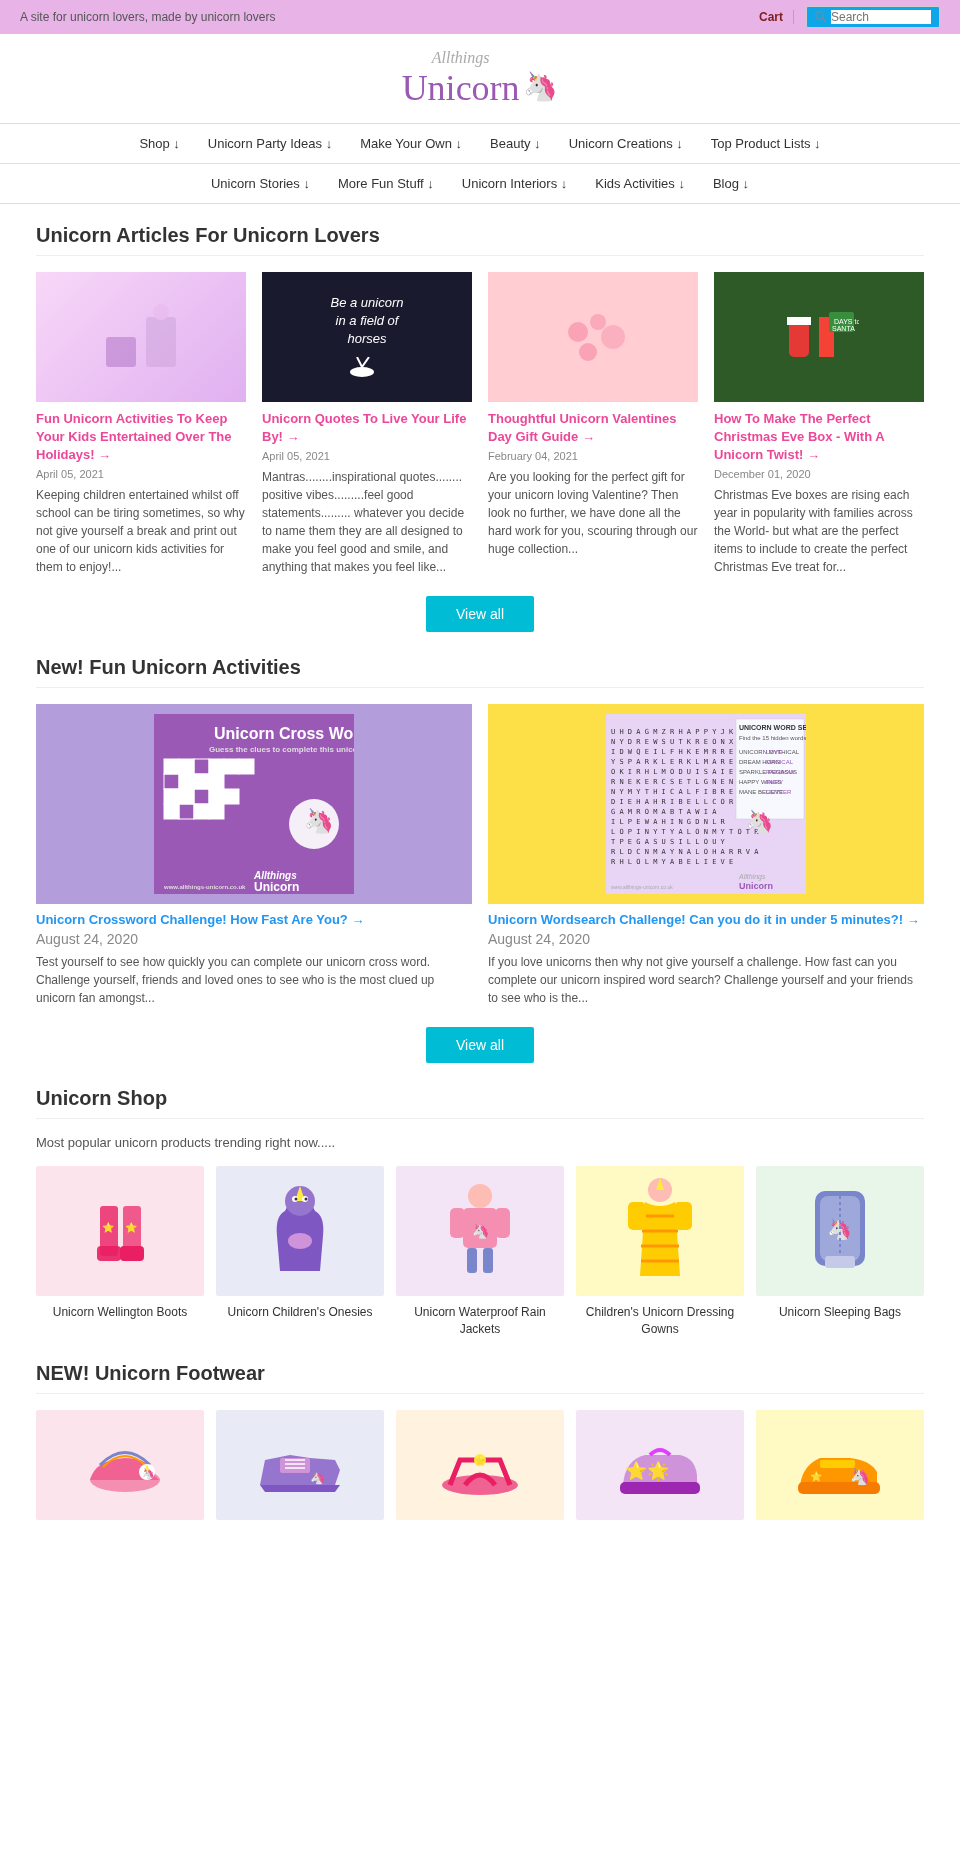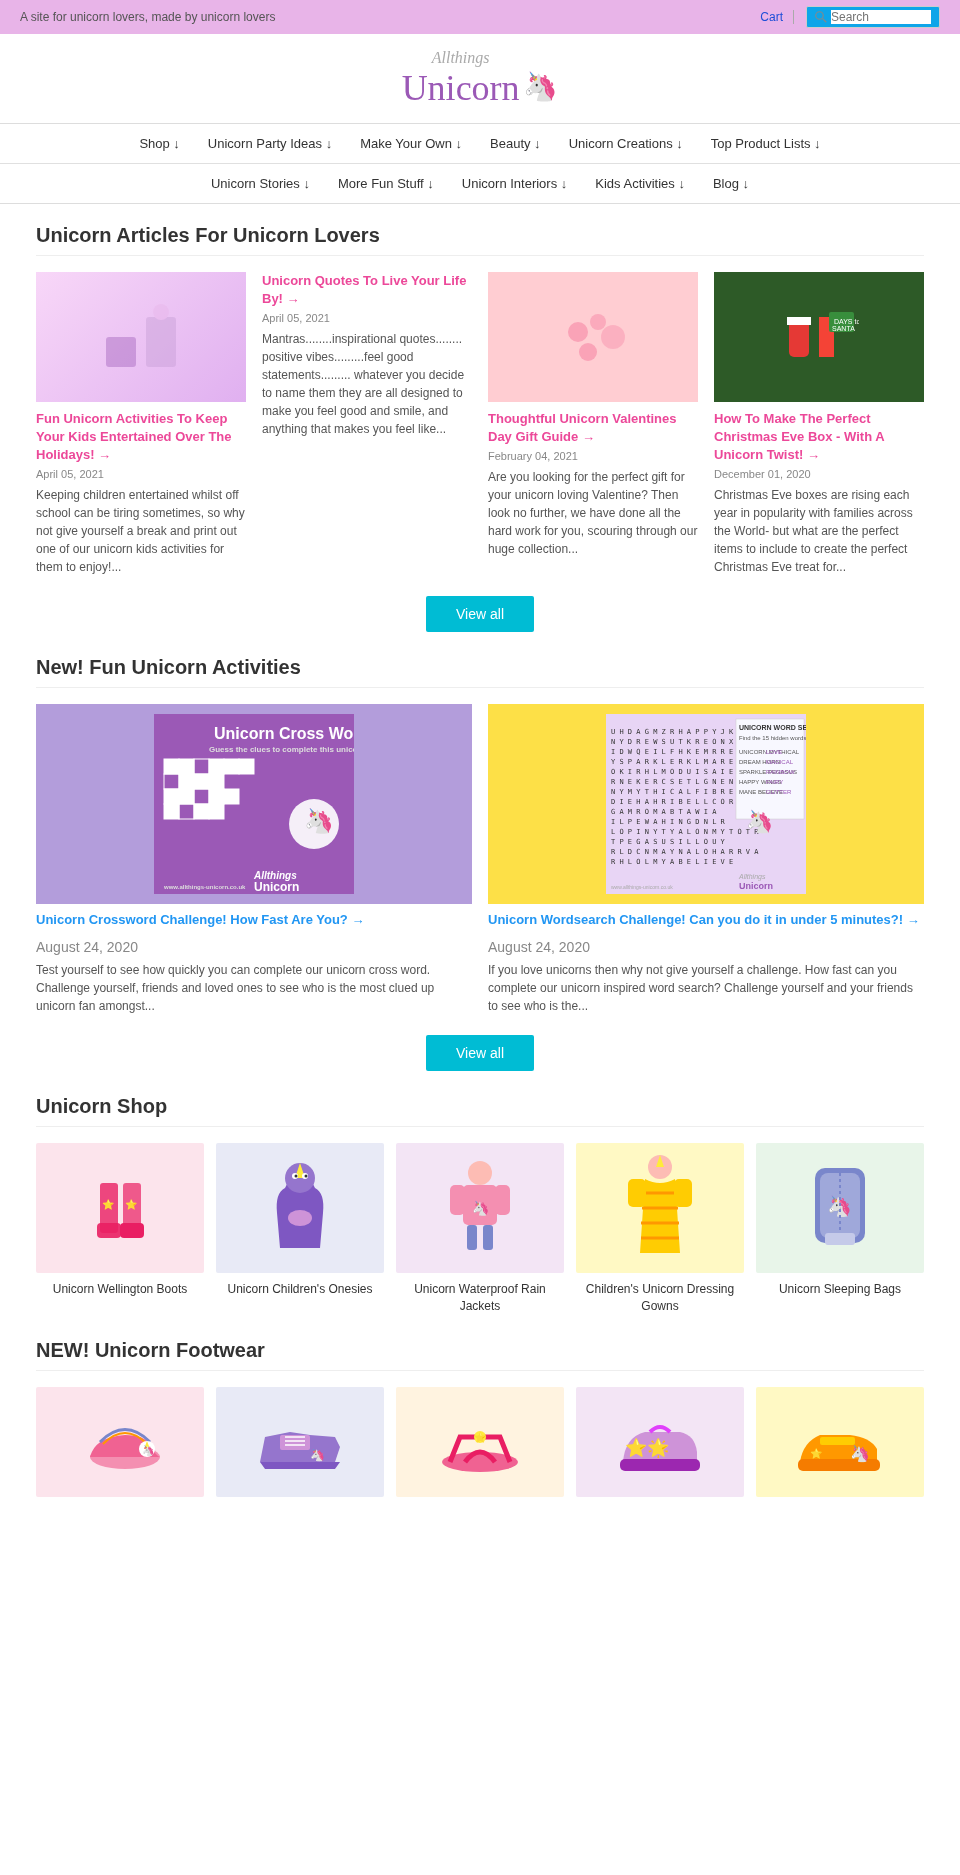--- a/index.html
+++ b/index.html
@@ -9,21 +9,21 @@
     .top-bar {
       background: #e8b4e8;
       padding: 6px 20px;
       display: flex;
       justify-content: space-between;
       align-items: center;
       font-size: 12px;
       color: #555;
     }
     .top-bar-right { display: flex; align-items: center; gap: 12px; }
-    .cart-link { font-size: 12px; color: #1d4ed8; text-decoration: none; border-right: 1px solid #aaa; padding-right: 10px; }
+    .cart-link { font-size: 12px; color: #7f1d1d; text-decoration: none; border-right: 1px solid #aaa; padding-right: 10px; font-weight: bold; }
     .search-box {
       display: flex; align-items: center;
       border: 1px solid #ccc; background: #0ea5e9;
       padding: 3px 8px; border-radius: 2px;
     }
     .search-box input { border: none; outline: none; font-size: 12px; width: 100px; }
     .search-icon-svg { width: 12px; height: 12px; fill: #888; margin-right: 4px; }
 
     
     .logo-area {
@@ -130,21 +130,21 @@
       display: flex;
       align-items: center;
       justify-content: center;
       margin-bottom: 8px;
       overflow: hidden;
     }
     .activity-title {
       font-size: 13px;
       color: #2196F3;
       font-weight: bold;
-      margin-bottom: 12px;
+      margin-bottom: 4px;
     }
     .activity-date { font-size: 14px; color: #888; margin-bottom: 6px; }
     .activity-excerpt { font-size: 12px; color: #555; line-height: 1.5; }
 
     
     .shop-subtitle { font-size: 13px; color: #555; margin-bottom: 16px; }
     .shop-grid {
       display: grid;
       grid-template-columns: repeat(5, 1fr);
       gap: 12px;
@@ -271,20 +271,32 @@
           <rect x="45" y="20" width="30" height="50" rx="3" fill="#c39bd3"></rect>
           <circle cx="60" cy="15" r="8" fill="#e8b4e8"></circle>
         </svg>
       </div>
       <div class="article-title">Fun Unicorn Activities To Keep Your Kids Entertained Over The Holidays! →</div>
       <div class="article-date">April 05, 2021</div>
       <div class="article-excerpt">Keeping children entertained whilst off school can be tiring sometimes, so why not give yourself a break and print out one of our unicorn kids activities for them to enjoy!...</div>
     </div>
 
     <div class="article-card">
+      <div class="article-img" style="background:#1a1a2e;">
+        <div style="text-align:center; padding:10px;">
+          <div style="color:#fff; font-size:13px; font-style:italic; line-height:1.4;">Be a unicorn<br>in a field of<br>horses</div>
+          <div style="margin-top:8px;">
+            <svg width="40" height="20" viewBox="0 0 40 20">
+              <ellipse cx="15" cy="15" rx="12" ry="5" fill="#fff"></ellipse>
+              <line x1="15" y1="10" x2="10" y2="0" stroke="#fff" stroke-width="2"></line>
+              <line x1="15" y1="10" x2="22" y2="0" stroke="#fff" stroke-width="2"></line>
+            </svg>
+          </div>
+        </div>
+      </div>
       <div class="article-title">Unicorn Quotes To Live Your Life By! →</div>
       <div class="article-date">April 05, 2021</div>
       <div class="article-excerpt">Mantras........inspirational quotes........ positive vibes.........feel good statements......... whatever you decide to name them they are all designed to make you feel good and smile, and anything that makes you feel like...</div>
     </div>
 
     <div class="article-card">
       <div class="article-img" style="background:#ffcdd2;">
         <svg width="70" height="70" viewBox="0 0 70 70" class="placeholder-svg">
           <circle cx="20" cy="30" r="10" fill="#e91e63" opacity="0.6"></circle>
           <circle cx="40" cy="20" r="8" fill="#e91e63" opacity="0.5"></circle>
@@ -423,20 +435,21 @@
       <div class="activity-excerpt">If you love unicorns then why not give yourself a challenge. How fast can you complete our unicorn inspired word search? Challenge yourself and your friends to see who is the...</div>
     </div>
 
   </div>
 
   <div class="view-all-wrap">
     <button class="view-all-btn">View all</button>
   </div>
 
   <h2 class="section-title">Unicorn Shop</h2>
+  <p class="shop-subtitle">Most popular unicorn products trending right now.....</p>
 
   <div class="shop-grid">
 
     <div class="shop-item">
       <div class="shop-img img-bg-boots">
         <svg width="70" height="90" viewBox="0 0 70 90">
           <rect x="15" y="20" width="18" height="50" rx="3" fill="#e91e63" opacity="0.8"></rect>
           <rect x="12" y="60" width="24" height="15" rx="4" fill="#e91e63" opacity="0.9"></rect>
           <rect x="38" y="20" width="18" height="50" rx="3" fill="#e91e63" opacity="0.7"></rect>
           <rect x="35" y="60" width="24" height="15" rx="4" fill="#e91e63"></rect>

